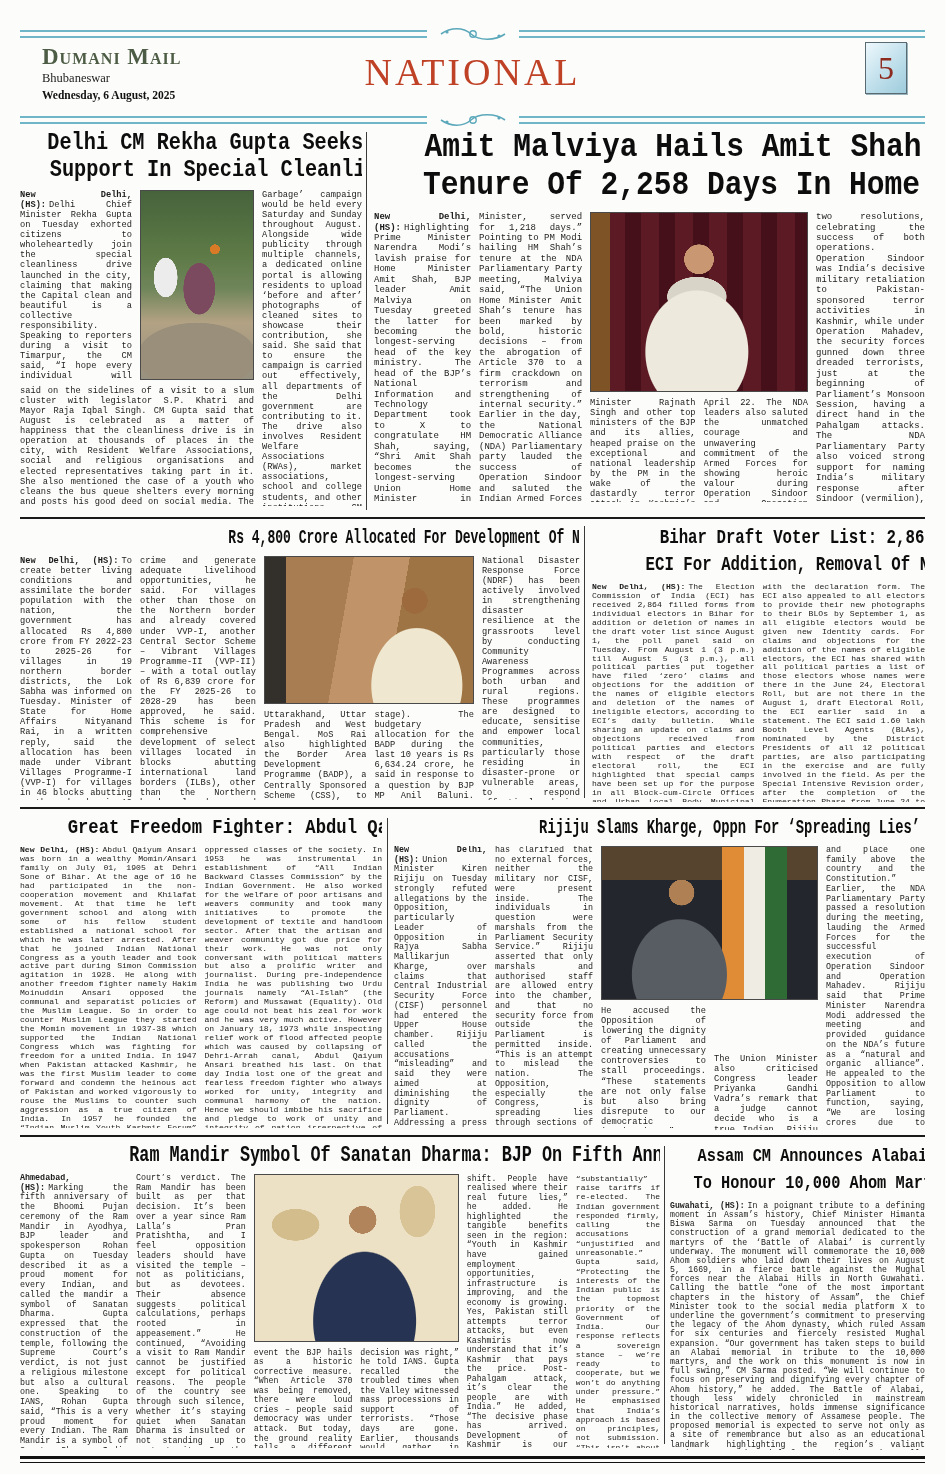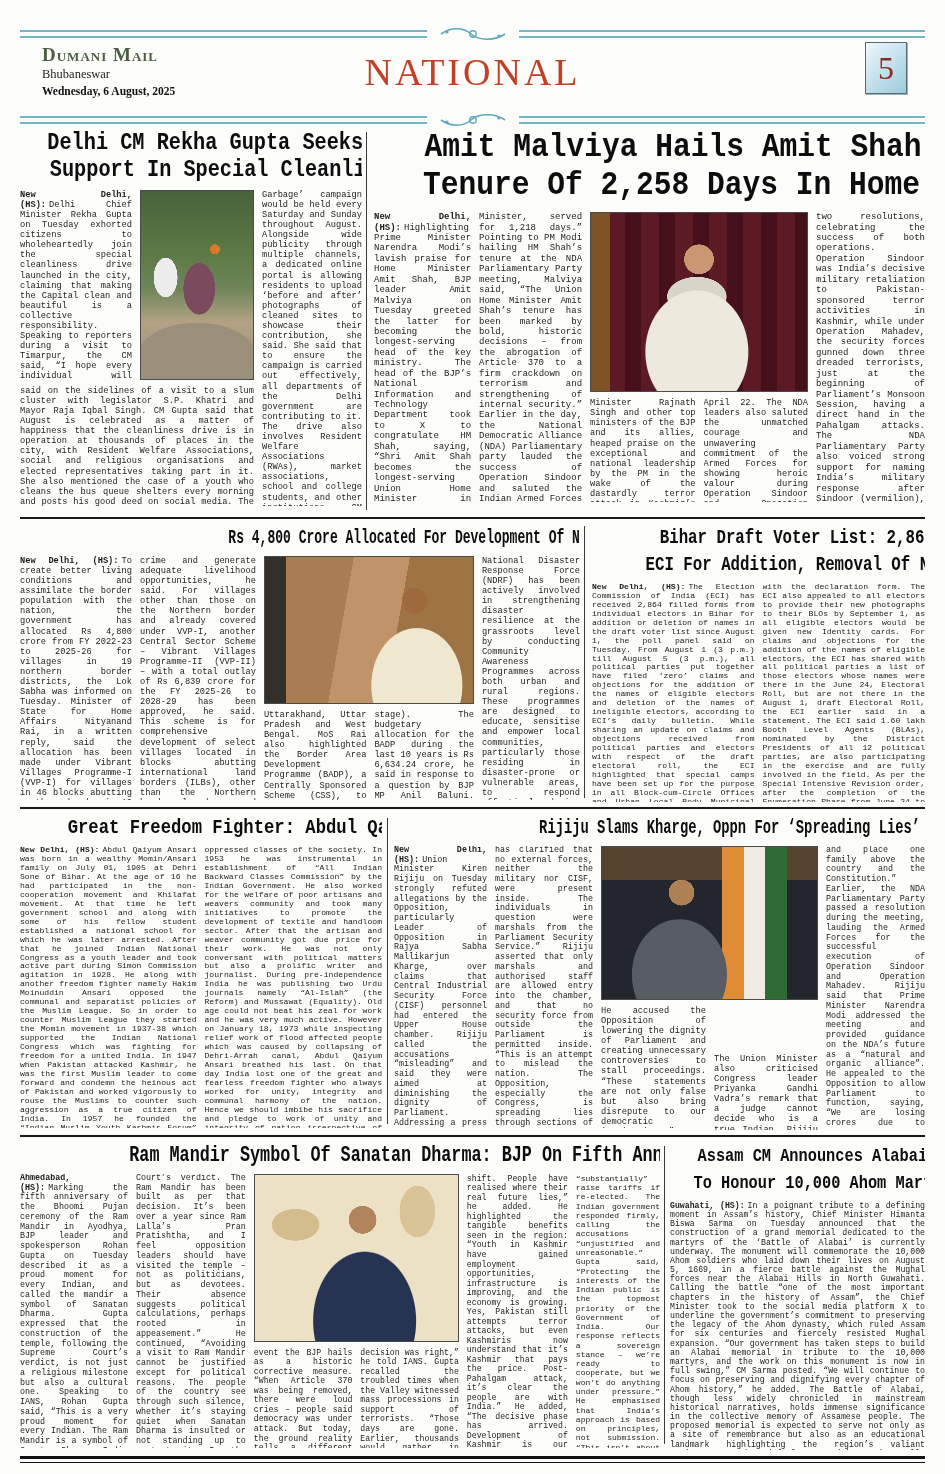--- a/index.html
+++ b/index.html
@@ -11,21 +11,21 @@
     overflow: hidden; margin: 0 auto;
   }
   
   .hdr { position:absolute; left:20px; top:26px; width:905px; height:98px; }
   .orule { position:absolute; left:0; right:0; height:8px;
            border-top:2px solid #6fb7c8; border-bottom:2px solid #6fb7c8; }
   .orule.top { top:4px; } .orule.bottom { bottom:0; }
   .orn { position:absolute; left:50%; top:50%; transform:translate(-50%,-50%);
          background:#fcfcfa; padding:0 10px; line-height:0; }
   .mast { position:absolute; left:22px; top:18px; }
-  .mast-name { font-variant: small-caps; font-weight:bold; font-size:19px;
+  .mast-name { font-variant: small-caps; font-weight:bold; font-size:23px;
                letter-spacing:1px; color:#4d5c44; }
   .mast-city { font-size:12.5px; color:#222; margin-top:1px; }
   .mast-date { font-size:11.5px; font-weight:bold; color:#111; margin-top:3px; }
   .section-title { position:absolute; left:0; right:0; top:24px; text-align:center;
                    font-size:38px; letter-spacing:3px; color:#bf4126;
                    font-family:"Liberation Serif", serif; }
   .pagenum-box { position:absolute; right:18px; top:16px; width:42px; height:52px;
                  border:1px solid #5a6a72; background:linear-gradient(135deg,#eef8fc 0%,#bfdfeb 55%,#9ecbdb 100%);
                  display:flex; align-items:center; justify-content:center;
                  box-shadow:1px 1px 0 #9ab4bd; }

